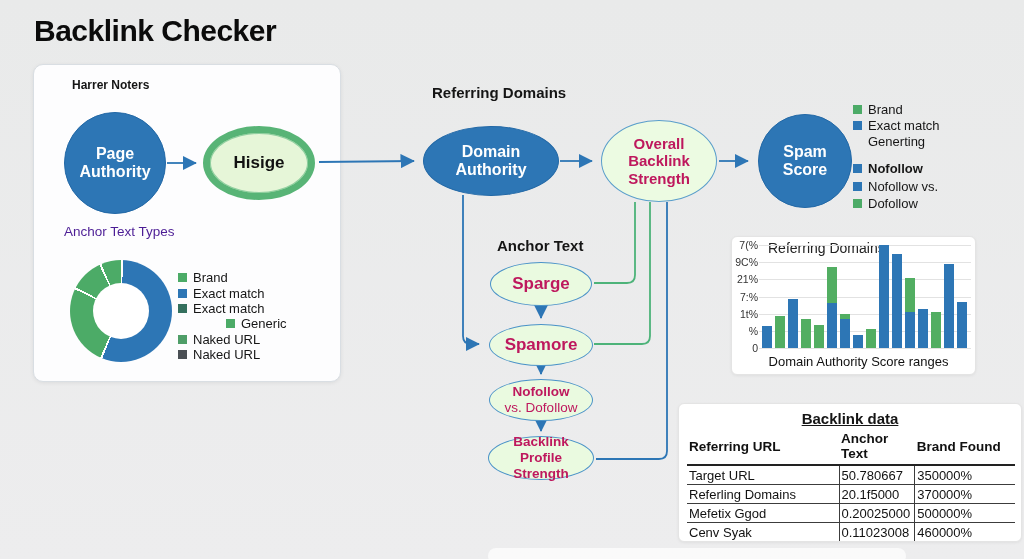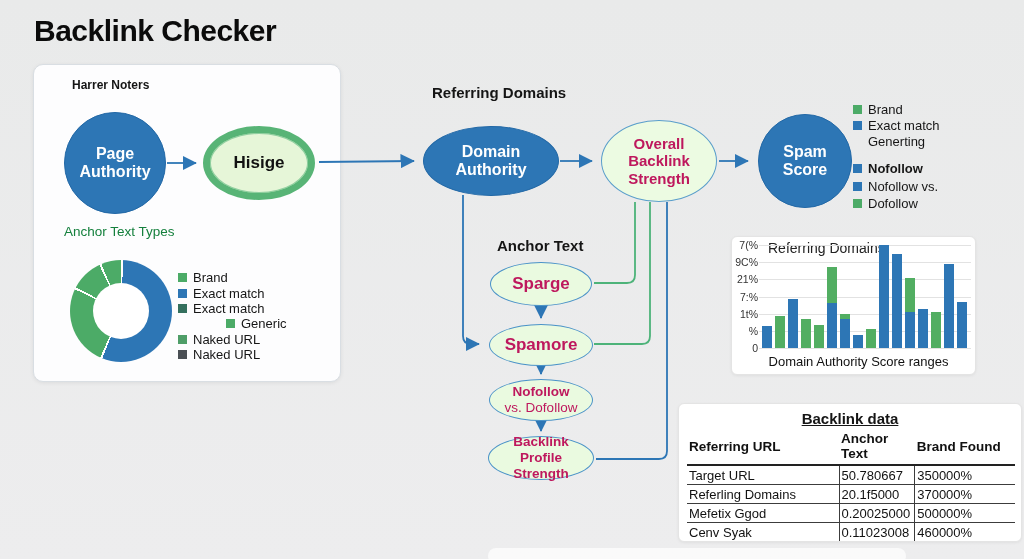--- a/index.html
+++ b/index.html
@@ -157,21 +157,21 @@
 <div class="abs heading" style="left:72px; top:78px; font-size:12px; z-index:3;">Harrer Noters</div>
 
 <div class="node blue" style="left:64px; top:112px; width:102px; height:102px; font-size:16px;">
   <span style="width:78px;">Page Authority</span>
 </div>
 
 <div class="node" style="left:203px; top:126px; width:112px; height:74px; background:#e6f6d8; border:7px solid #58b476; color:#111; font-weight:bold; font-size:17px; box-shadow:inset 0 0 0 1px #8fcf9f;">
   <span>Hisige</span>
 </div>
 
-<div class="abs" style="left:64px; top:224px; font-size:13.5px; color:#15803d; z-index:3;">Anchor Text Types</div>
+<div class="abs" style="left:64px; top:224px; font-size:13.5px; color:#4c1d95; z-index:3;">Anchor Text Types</div>
 
 <div class="abs" id="anchor-donut" style="left: 70px; top: 260px; width: 102px; height: 102px; border-radius: 50%; z-index: 3; background: conic-gradient(rgb(255, 255, 255) 0%, rgb(255, 255, 255) 0.7%, rgb(45, 118, 181) 0.7%, rgb(45, 118, 181) 56%, rgb(255, 255, 255) 56%, rgb(255, 255, 255) 56.7%, rgb(76, 171, 103) 56.7%, rgb(76, 171, 103) 82%, rgb(255, 255, 255) 82%, rgb(255, 255, 255) 82.7%, rgb(76, 171, 103) 82.7%, rgb(76, 171, 103) 93%, rgb(255, 255, 255) 93%, rgb(255, 255, 255) 93.7%, rgb(76, 171, 103) 93.7%, rgb(76, 171, 103) 100%);">
   <div style="position:absolute; left:23px; top:23px; width:56px; height:56px; border-radius:50%; background:#fff;"></div>
 </div>
 
 <div class="abs" id="donut-legend" style="left:178px; top:270px; z-index:3;">
     <div class="legend-row" style="height: 15.4px;">
       <span class="sw" style="background: rgb(76, 171, 103);"></span>
       <span class="lb">Brand</span>
     </div>

